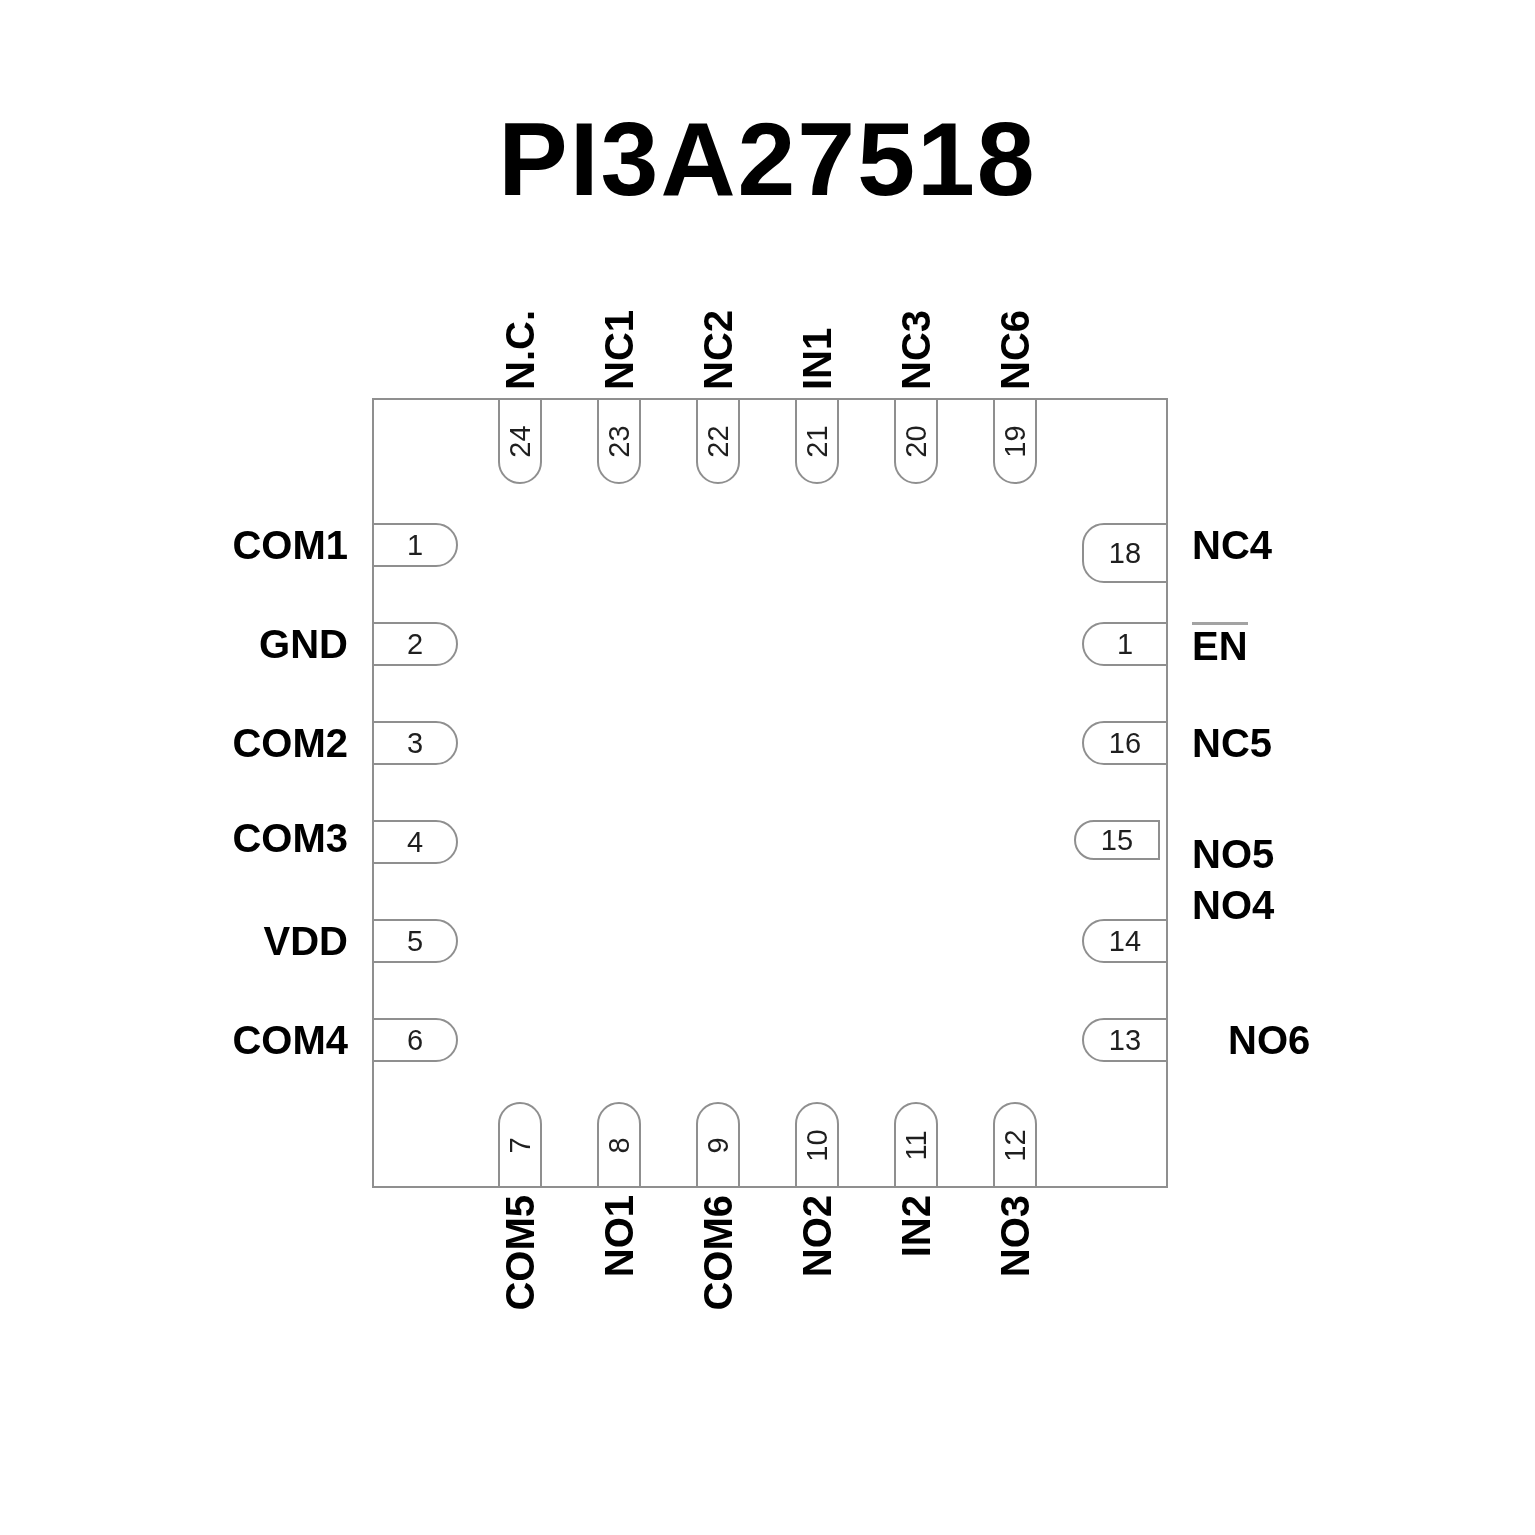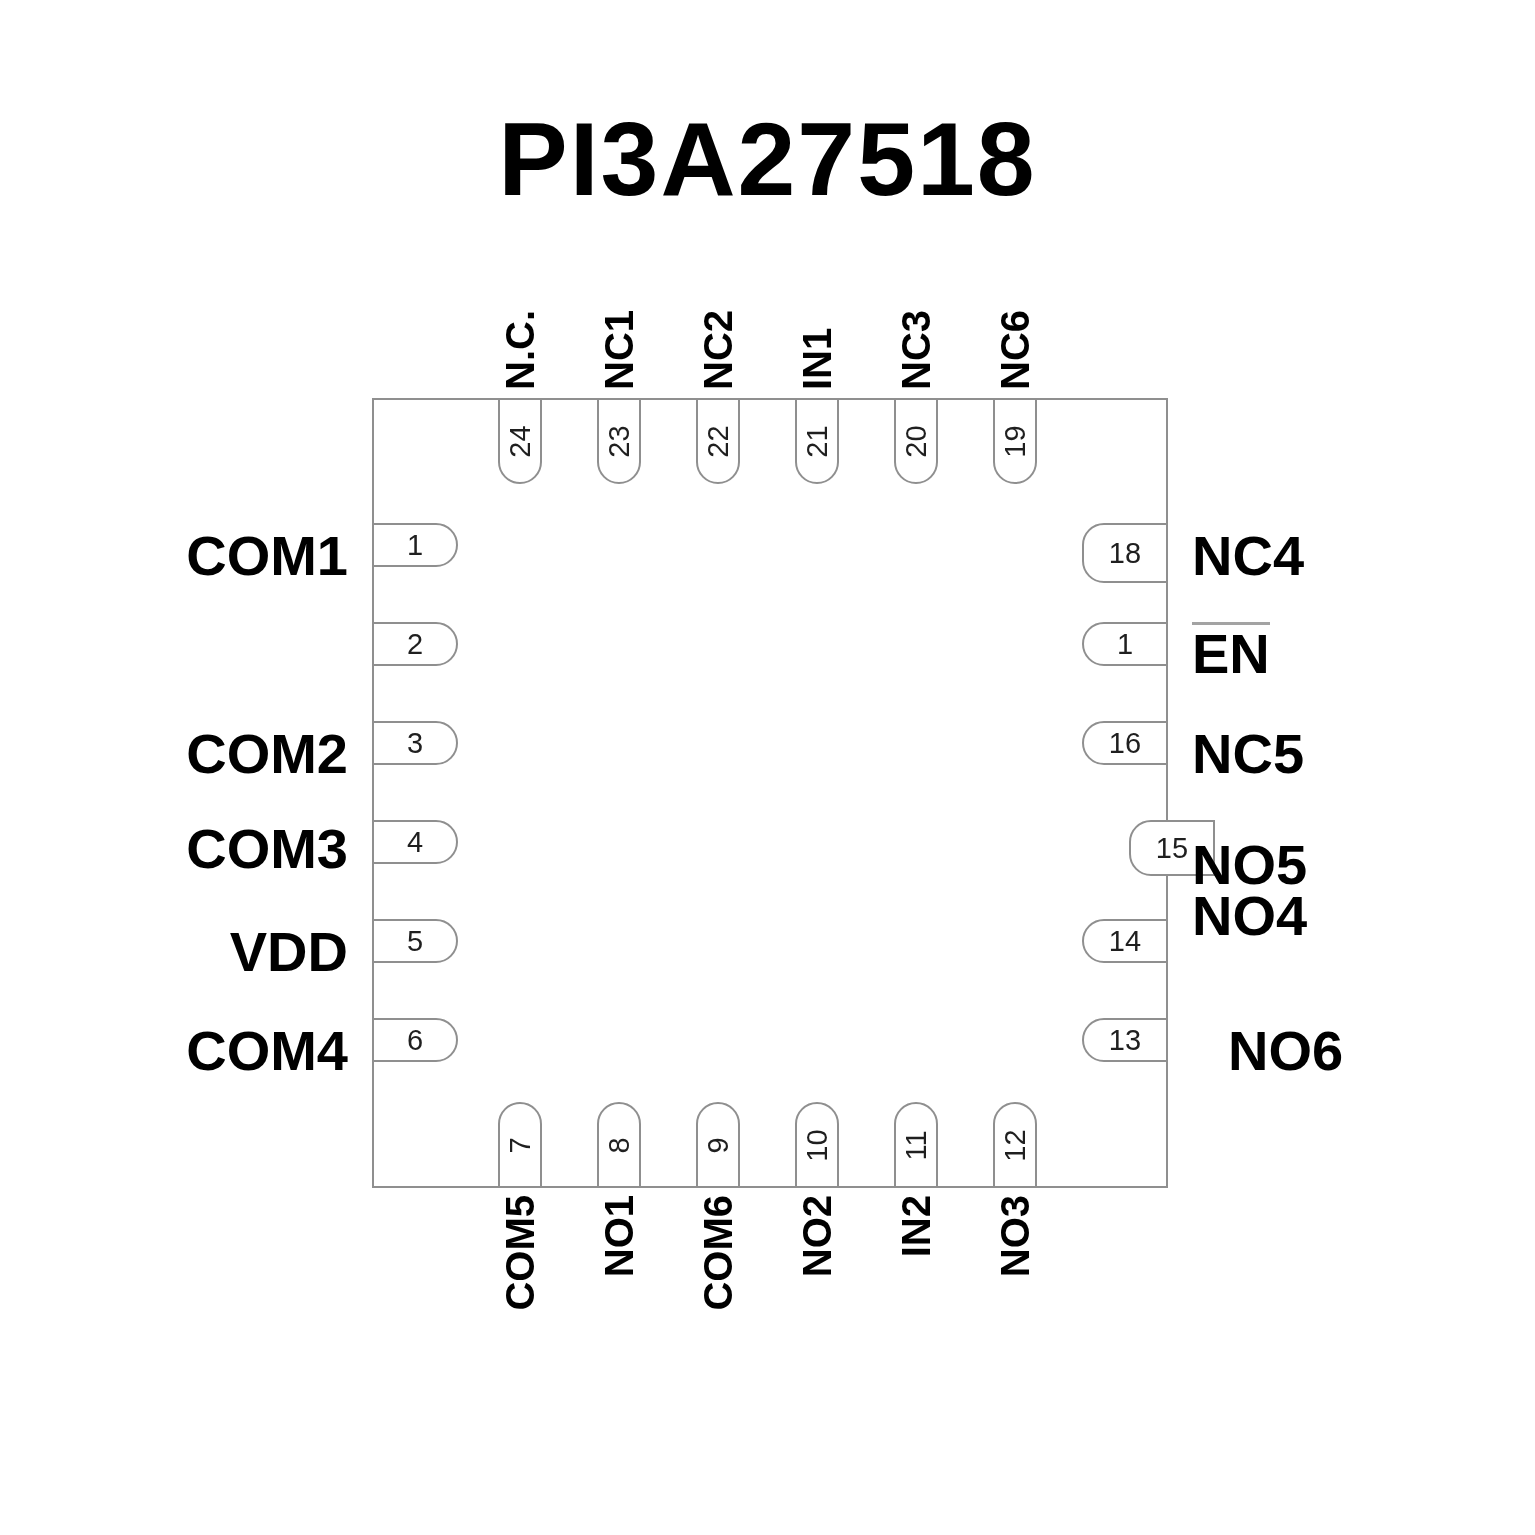--- a/index.html
+++ b/index.html
@@ -58,21 +58,22 @@
   .pad-bottom { border-radius: 22px 22px 0 0; }
   .pin-num {
     font-size: 29px;
     color: var(--numink);
     white-space: nowrap;
   }
   .pin-num.vert { transform: rotate(-90deg); }
   .side-label {
     position: absolute;
     display: flex;
-    font-size: 56px;
+    align-items: center;
+    font-size: 40px;
     font-weight: bold;
     color: var(--ink);
     white-space: nowrap;
   }
   .side-label.left  { justify-content: flex-end; }
   .side-label.right { justify-content: flex-start; }
   .rot-label {
     position: absolute;
     display: flex;
     align-items: center;
@@ -99,20 +100,23 @@
 
 <div class="pad pad-left" style="left: 372px; top: 523px; width: 86px; height: 44px;">
       <span class="pin-num">1</span>
     </div>
     <div class="side-label left" style="left: 60px; top: 523px; width: 288px; height: 44px;">
       <span>COM1</span>
     </div>
     <div class="pad pad-left" style="left: 372px; top: 622px; width: 86px; height: 44px;">
       <span class="pin-num">2</span>
     </div>
+    <div class="side-label left" style="left: 60px; top: 622px; width: 288px; height: 44px;">
+      <span>GND</span>
+    </div>
     <div class="pad pad-left" style="left: 372px; top: 721px; width: 86px; height: 44px;">
       <span class="pin-num">3</span>
     </div>
     <div class="side-label left" style="left: 60px; top: 721px; width: 288px; height: 44px;">
       <span>COM2</span>
     </div>
     <div class="pad pad-left" style="left: 372px; top: 820px; width: 86px; height: 44px;">
       <span class="pin-num">4</span>
     </div>
     <div class="side-label left" style="left: 60px; top: 816px; width: 288px; height: 44px;">
@@ -141,21 +145,21 @@
     </div>
     <div class="side-label right" style="left: 1192px; top: 622px; width: 288px; height: 44px;">
       <span class="ov">EN</span>
     </div>
     <div class="pad pad-right" style="left: 1082px; top: 721px; width: 86px; height: 44px;">
       <span class="pin-num">16</span>
     </div>
     <div class="side-label right" style="left: 1192px; top: 721px; width: 288px; height: 44px;">
       <span>NC5</span>
     </div>
-    <div class="pad pad-right" style="left: 1129px; top: 820px; width: 86px; height: 56px; justify-content: center;">
+    <div class="pad pad-right" style="left: 1074px; top: 820px; width: 86px; height: 40px; justify-content: center;">
       <span class="pin-num">15</span>
     </div>
     <div class="side-label right" style="left: 1192px; top: 820px; width: 288px; height: 44px; margin-top: 12px;">
       <span>NO5</span>
     </div>
     <div class="pad pad-right" style="left: 1082px; top: 919px; width: 86px; height: 44px;">
       <span class="pin-num">14</span>
     </div>
     <div class="side-label right" style="left: 1192px; top: 883px; width: 288px; height: 44px;">
       <span>NO4</span>

